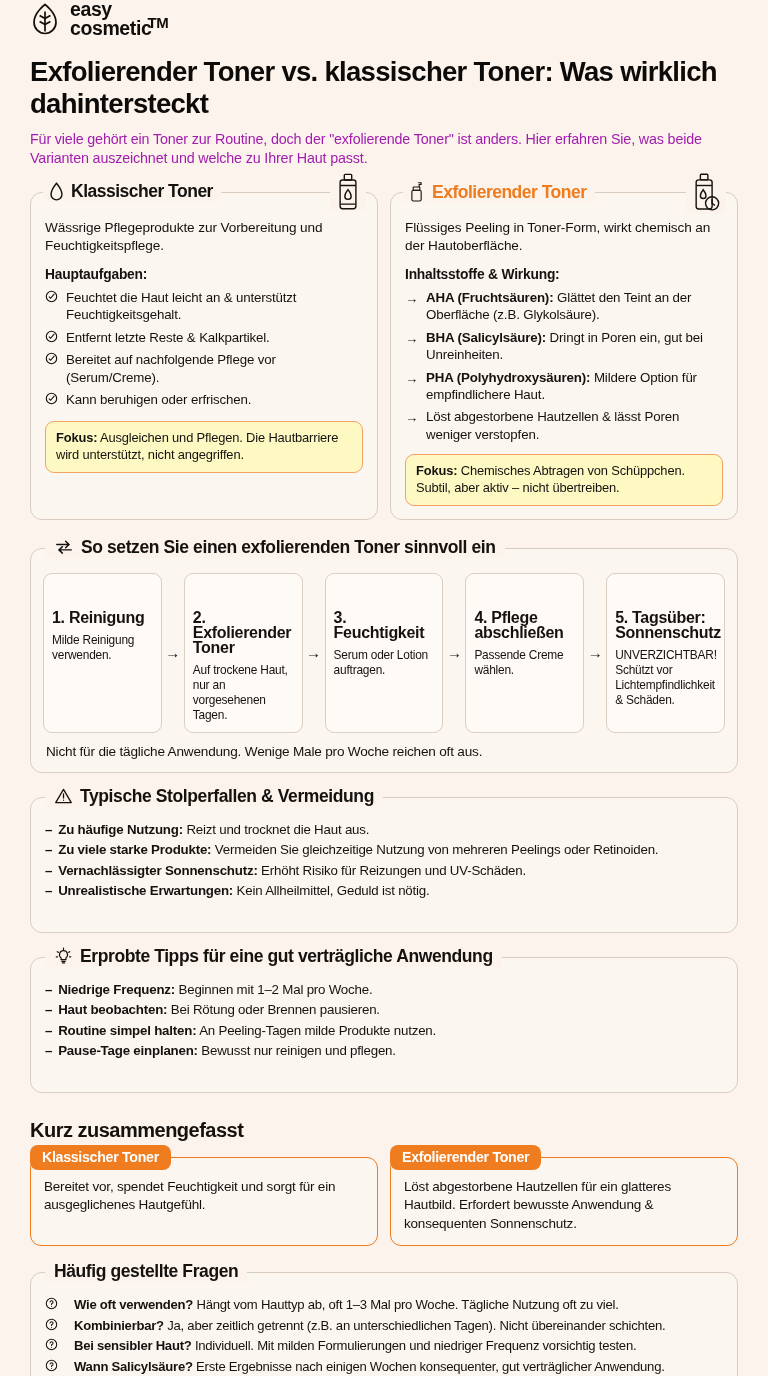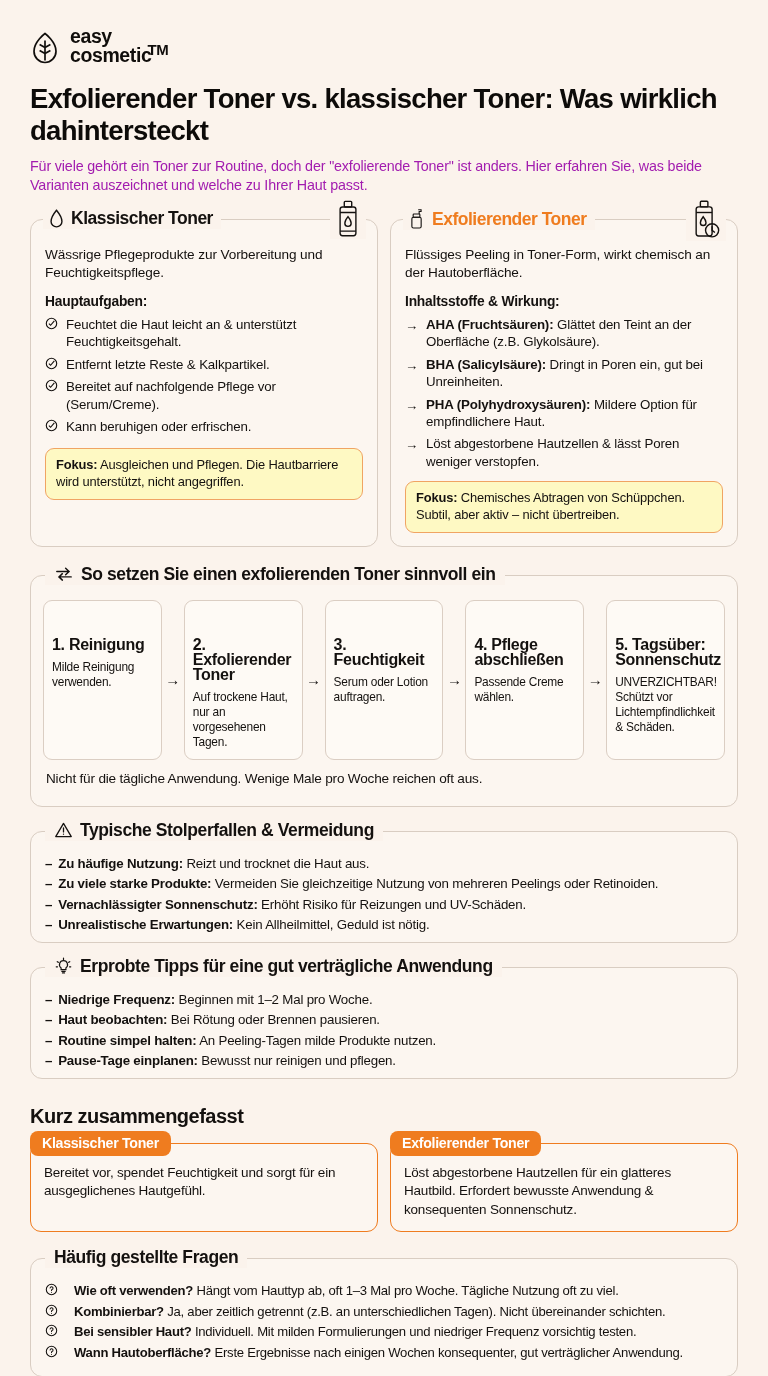--- a/index.html
+++ b/index.html
@@ -12,21 +12,21 @@
     position:relative;
   }
   .page{
     position:relative;
     width:768px;height:1376px;
     box-sizing:border-box;
     padding:0 30px;
   }
 
   
-  .brand{display:flex;align-items:flex-end;gap:10px;padding-top:27px;}
+  .brand{display:flex;align-items:center;gap:10px;}
   .brand-mark{width:30px;height:34px;flex:none;}
   .brand-text{
     font-size:19.5px;line-height:19px;font-weight:800;letter-spacing:-.4px;
     color:#100d0b;position:relative;
   }
   .brand-text .tm{
     font-size:15px;font-weight:700;vertical-align:super;
     position:absolute;right:-17px;top:13px;
   }
 
@@ -96,21 +96,21 @@
     border:1.2px solid #f0a463;
     background:#fef9c3;
     border-radius:9px;
     padding:8px 10px;
     font-size:12.9px;line-height:16.8px;letter-spacing:-.15px;
   }
   .focus b{font-weight:800;}
   .card-left .focus{margin-top:13px;}
 
   
-  .steps-section{margin-top:28px;padding:24px 12px 20px 12px;}
+  .steps-section{margin-top:28px;padding:24px 12px 13px 12px;}
   .steps{display:flex;align-items:stretch;gap:0;}
   .step{
     flex:1 1 0;min-width:0;
     border:1.2px solid #dbcec3;
     border-radius:9px;
     background:rgba(255,253,250,.5);
     padding:8px 8px 9px 8px;
     box-sizing:border-box;
   }
   .step .st{font-size:16px;font-weight:800;line-height:15px;letter-spacing:-.3px;margin-top:28px;}
@@ -118,21 +118,21 @@
   .step-arrow{
     flex:none;width:22px;
     display:flex;align-items:center;justify-content:center;
     font-size:15px;color:#14110f;
   }
   .steps-note{
     margin-top:11px;font-size:13.6px;letter-spacing:-.2px;padding-left:3px;
   }
 
   
-  .list-section{margin-top:24px;padding:23px 14px 5px 14px;}
+  .list-section{margin-top:24px;padding:23px 14px 29px 14px;}
   ul.dashlist{list-style:none;margin:0;padding:0;}
   ul.dashlist li{
     display:flex;gap:6px;align-items:flex-start;
     font-size:13.3px;line-height:18.5px;margin-bottom:2px;letter-spacing:-.2px;
   }
   ul.dashlist li .dash{flex:none;font-weight:700;}
   ul.dashlist li b{font-weight:800;}
 
   
   h2.sum-head{
@@ -453,18 +453,18 @@
         <span><b>Bei sensibler Haut?</b><span> Individuell. Mit milden Formulierungen und niedriger Frequenz vorsichtig testen.</span></span>
       </li>
       <li>
         <span class="q">
           <svg viewBox="0 0 16 16" width="13" height="13" fill="none" stroke="#14110f" stroke-width="1.3">
               <circle cx="8" cy="8" r="6.4"></circle>
               <path d="M6.3 6.2a1.8 1.8 0 1 1 2.3 1.9c-.5.2-.6.6-.6 1.1" stroke-linecap="round"></path>
               <circle cx="8" cy="11.4" r=".7" fill="#14110f" stroke="none"></circle>
             </svg>
         </span>
-        <span><b>Wann Hautoberfläche?</b><span> Erste Ergebnisse nach einigen Wochen konsequenter, gut verträglicher Anwendung.</span></span>
+        <span><b>Wann Salicylsäure?</b><span> Erste Ergebnisse nach einigen Wochen konsequenter, gut verträglicher Anwendung.</span></span>
       </li>
     </ul>
   </div>
 
 </div>
 
 </body></html>

